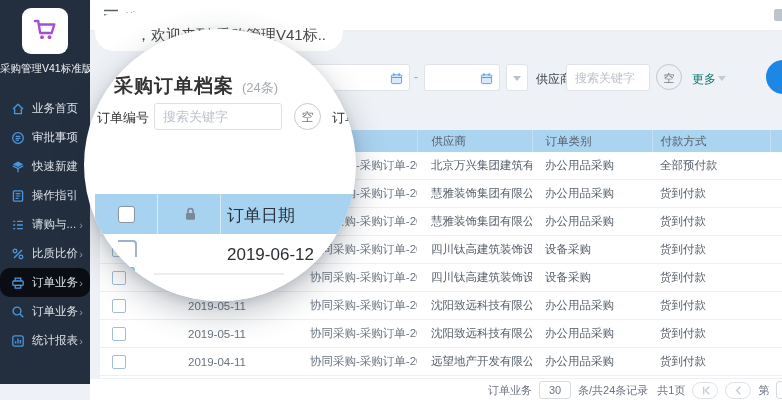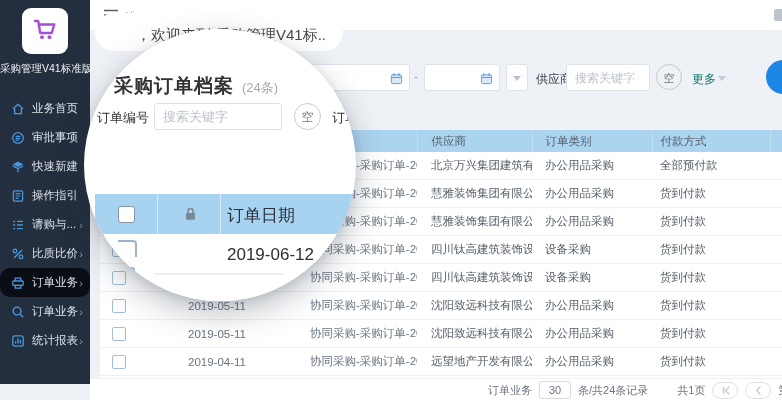--- a/index.html
+++ b/index.html
@@ -345,21 +345,21 @@
         </tr>
       </tbody>
   </table>
 </div>
 
 <div class="pagebar">
   <div class="pager">
     <span>订单业务</span>
     <span class="pbox">30</span>
     <span>条/共24条记录</span>
-    <span style="margin-left:22px">共1页</span>
+    <span style="margin-left:2px">共1页</span>
     <span class="pbtn">
       <svg width="11" height="11" viewBox="0 0 12 12">
           <path d="M4 2 v8 M10 2 L6 6 l4 4" fill="none" stroke="#c6ccd4" stroke-width="1.5"></path>
         </svg>
     </span>
     <span class="pbtn">
       <svg width="11" height="11" viewBox="0 0 12 12">
           <path d="M8 2 L4 6 l4 4" fill="none" stroke="#c6ccd4" stroke-width="1.5"></path>
         </svg>
     </span>

